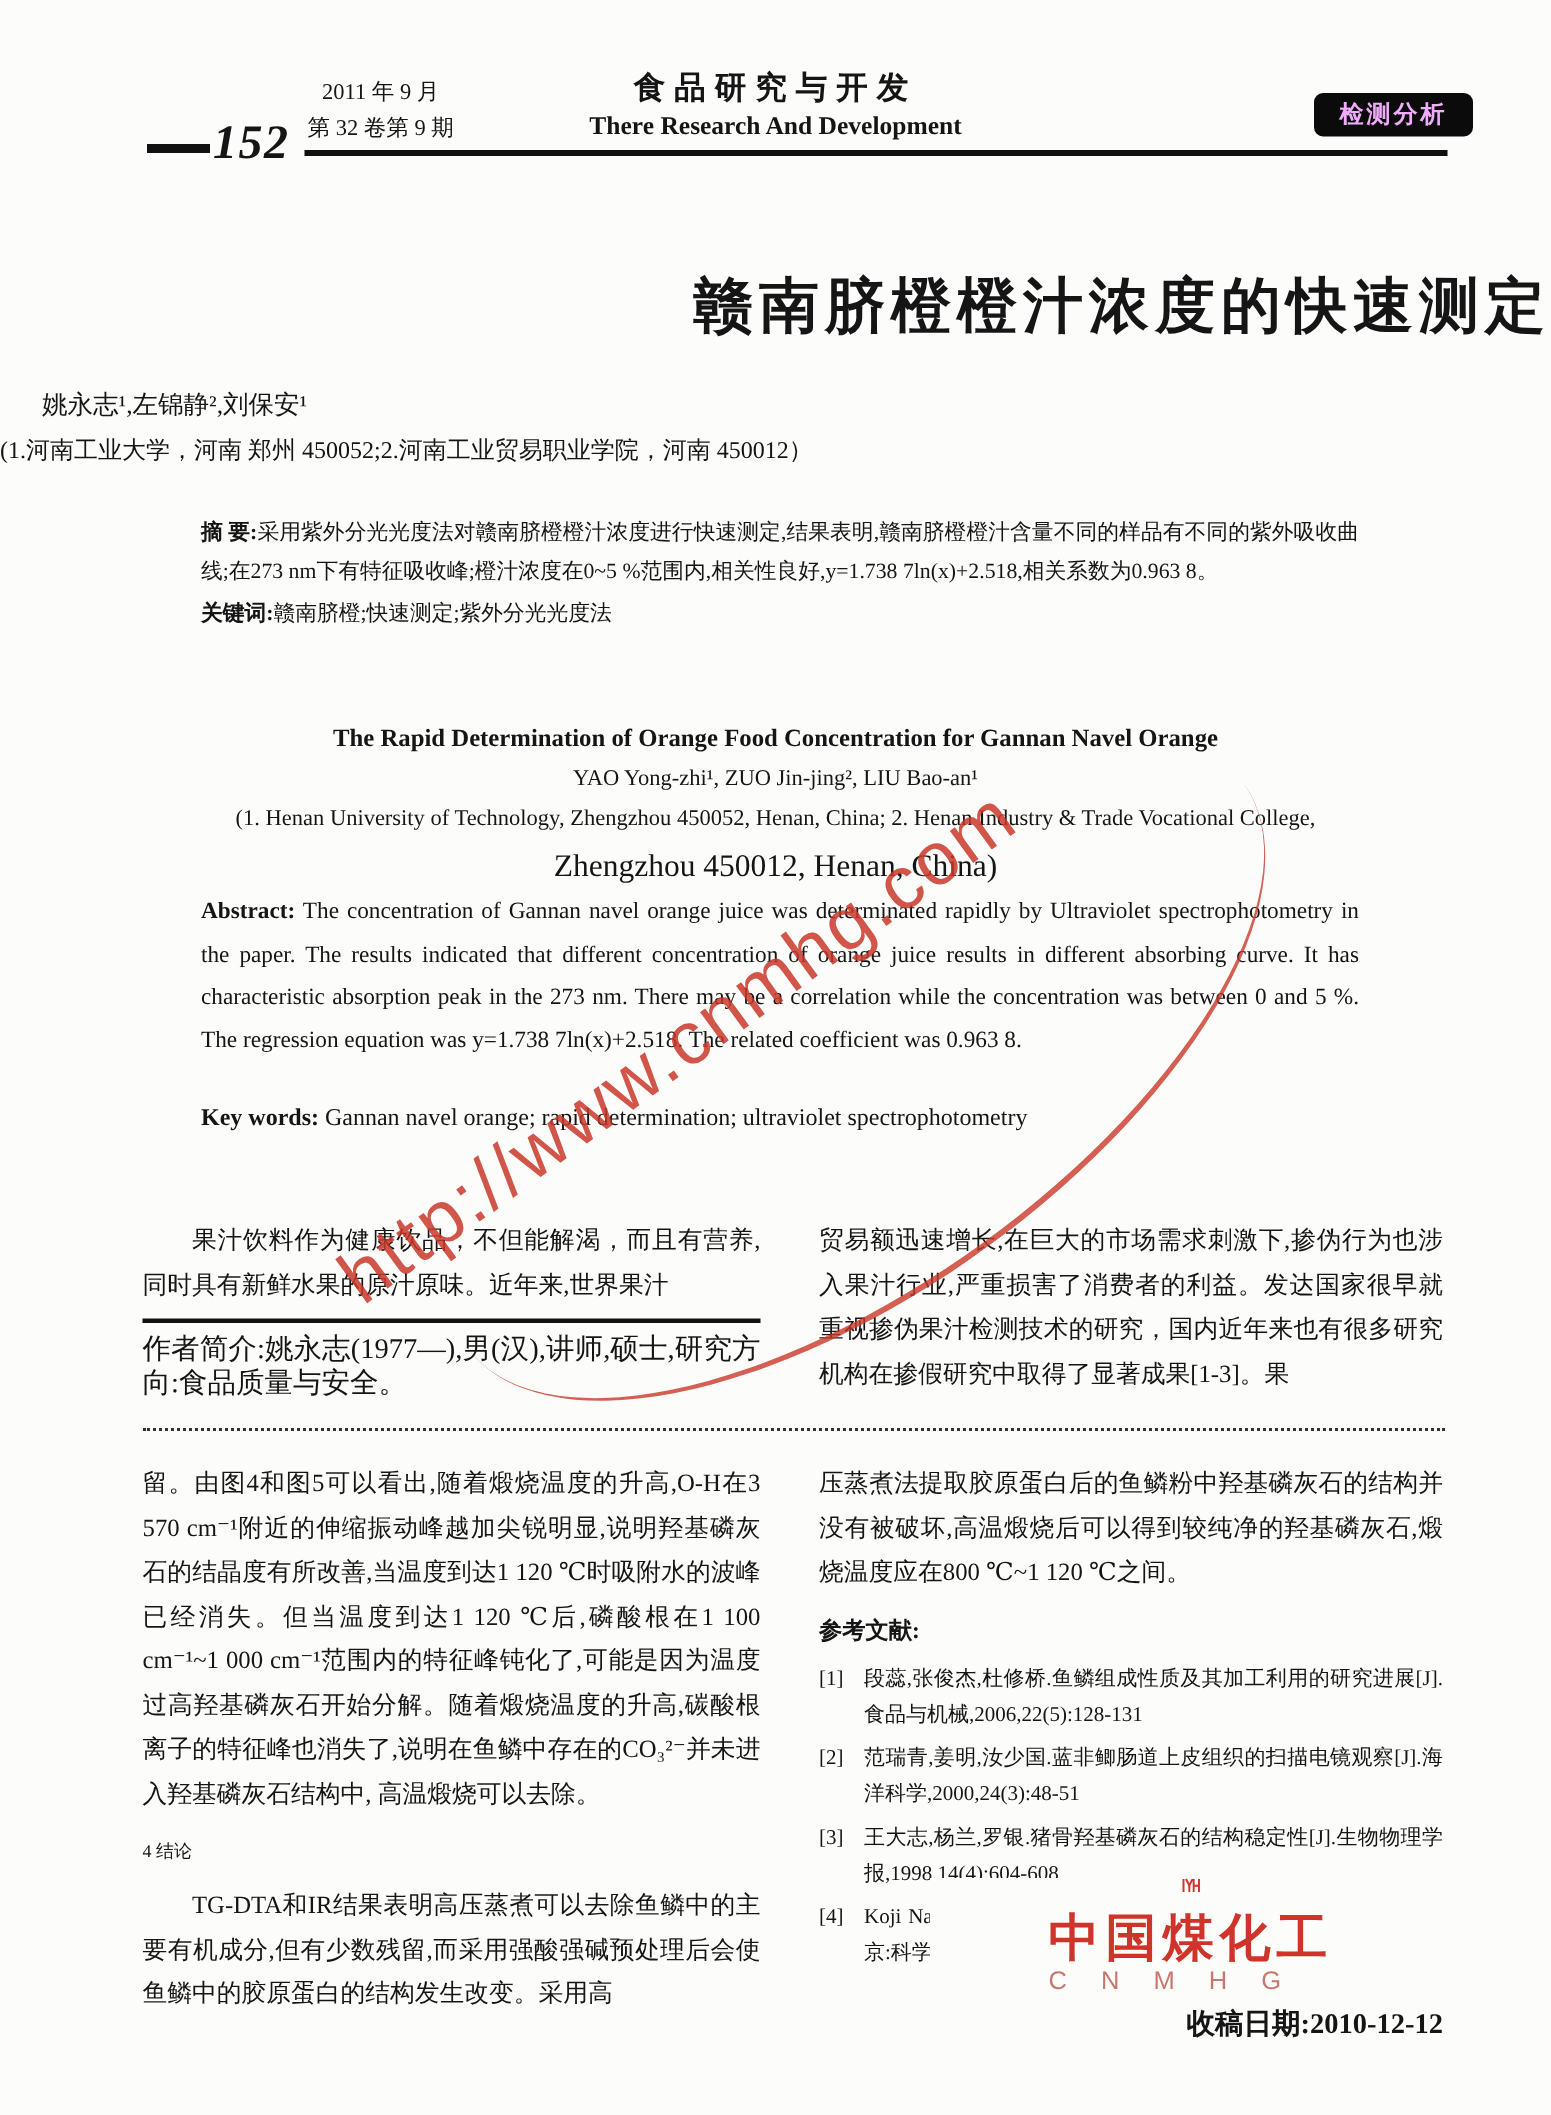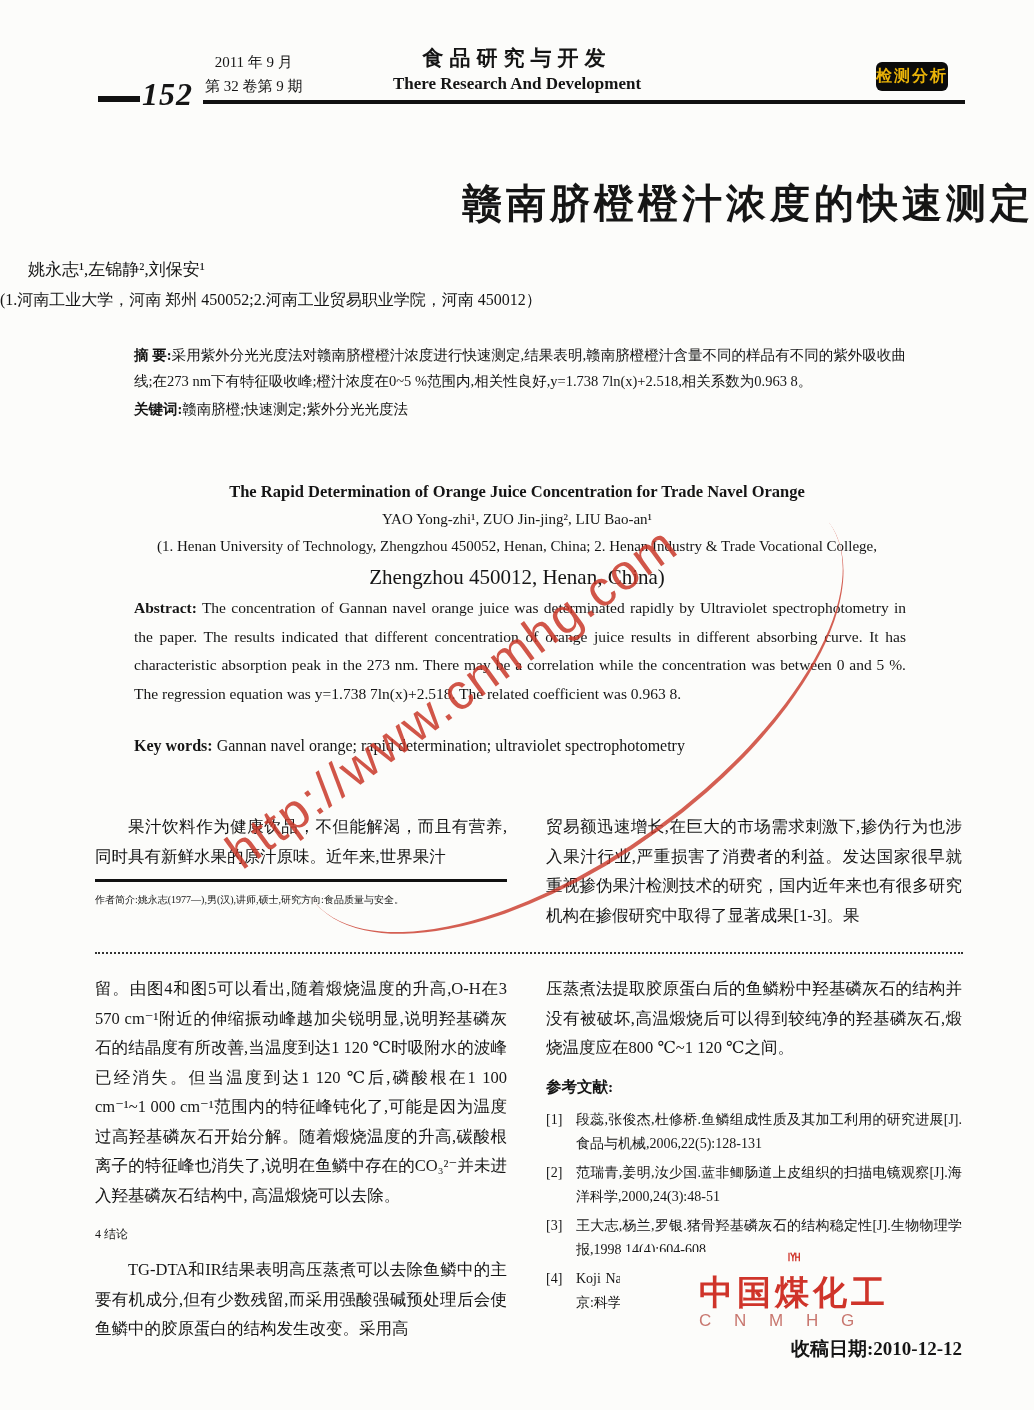--- a/index.html
+++ b/index.html
@@ -10,22 +10,22 @@
     font-family:"Liberation Serif","DejaVu Serif",serif;
   }
 
   
   .hdr-dates { position:absolute; left:205px; top:50px; font-size:15px; line-height:24px; text-align:center; }
   .page-number { position:absolute; left:142px; top:76px; font-size:32px; font-style:italic; font-weight:bold; letter-spacing:1px; }
   .pn-dash { position:absolute; left:98px; top:96px; width:42px; height:6px; background:#111; }
   .journal-cn { position:absolute; left:0; top:44px; width:100%; text-align:center; font-size:21px; font-weight:bold; letter-spacing:6px; }
   .journal-en { position:absolute; left:0; top:74px; width:100%; text-align:center; font-size:17px; font-weight:bold; }
   .section-badge {
-    position:absolute; left:876px; top:62px; width:72px; height:29px;
-    background:#0b0b0b; color:#eab308; border-radius:6px;
+    position:absolute; left:876px; top:62px; width:106px; height:29px;
+    background:#0b0b0b; color:#f0abfc; border-radius:6px;
     font-size:16px; font-weight:bold; letter-spacing:2px;
     display:flex; align-items:center; justify-content:center;
     font-family:"Liberation Sans","DejaVu Sans",sans-serif;
   }
   .hdr-rule { position:absolute; left:203px; top:100px; width:762px; height:4px; background:#111; }
 
   
   .title-cn { position:absolute; left:0; top:176px; width:100%; text-align:right; font-size:40px; font-weight:bold; letter-spacing:4px; }
   .authors-cn { position:absolute; left:0; top:258px; width:100%; text-align:left; font-size:17px; font-weight:normal;margin-left:28px; }
   .affil-cn { position:absolute; left:0; top:290px; width:100%; font-size:16px; }
@@ -43,21 +43,21 @@
   .abs-en { position:absolute; left:134px; top:594px; width:772px; font-size:15.5px; line-height:28.5px; text-align:justify; }
   .kw-en { position:absolute; left:134px; top:737px; width:772px; font-size:16px; }
 
   
   .col-l { position:absolute; left:95px; width:412px; }
   .col-r { position:absolute; left:546px; width:416px; }
   .body-txt { font-size:16.5px; line-height:29.5px; text-align:justify; }
   .intro-row { top:812px; }
   .indent { text-indent:2em; }
   .bio-rule { width:412px; height:2.5px; background:#111; margin:8px 0 6px 0; }
-  .bio-txt { font-size:10px; line-height:23px; text-align:justify; }
+  .bio-txt { font-size:19px; line-height:23px; text-align:justify; }
 
   .dot-divider { position:absolute; left:95px; top:952px; width:868px; border-top:2px dotted #333; }
 
   .lower-row { top:974px; }
   .concl-head { font-size:12px; font-weight:normal; margin:16px 0 12px 0; }
   .refs-head { font-size:15.5px; font-weight:bold; margin:14px 0 10px 0; }
   .ref-item { position:relative; padding-left:30px; font-size:14px; line-height:24.5px; text-align:justify; margin-bottom:4px; }
   .ref-marker { position:absolute; left:0; top:0; }
   .received { position:absolute; left:546px; top:1336px; width:416px; text-align:right; font-size:19px; font-weight:bold; }
 
@@ -103,21 +103,21 @@
 
   <h1 class="title-cn">赣南脐橙橙汁浓度的快速测定</h1>
   <div class="authors-cn">姚永志¹,左锦静²,刘保安¹</div>
   <div class="affil-cn">(1.河南工业大学，河南 郑州 450052;2.河南工业贸易职业学院，河南 450012）</div>
 
   <div class="abs-cn">
     <p><span class="lbl">摘  要:</span><span>采用紫外分光光度法对赣南脐橙橙汁浓度进行快速测定,结果表明,赣南脐橙橙汁含量不同的样品有不同的紫外吸收曲线;在273 nm下有特征吸收峰;橙汁浓度在0~5 %范围内,相关性良好,y=1.738 7ln(x)+2.518,相关系数为0.963 8。</span></p>
     <p class="kw"><span class="lbl">关键词:</span><span>赣南脐橙;快速测定;紫外分光光度法</span></p>
   </div>
 
-  <div class="title-en">The Rapid Determination of Orange Juice Concentration for Trade Navel Orange</div>
+  <div class="title-en">The Rapid Determination of Orange Food Concentration for Gannan Navel Orange</div>
   <div class="authors-en">YAO Yong-zhi¹, ZUO Jin-jing², LIU Bao-an¹</div>
   <div class="affil-en1">(1. Henan University of Technology, Zhengzhou 450052, Henan, China; 2. Henan Industry &amp; Trade Vocational College,</div>
   <div class="affil-en2">Zhengzhou 450012, Henan, China)</div>
   <p class="abs-en"><span class="lbl">Abstract:</span> <span>The concentration of Gannan navel orange juice was determinated rapidly by Ultraviolet spectrophotometry in the paper. The results indicated that different concentration of orange juice results in different absorbing curve. It has characteristic absorption peak in the 273 nm. There may be a correlation while the concentration was between 0 and 5 %. The regression equation was y=1.738 7ln(x)+2.518. The related coefficient was 0.963 8.</span></p>
   <p class="kw-en"><span class="lbl">Key words:</span> <span>Gannan navel orange; rapid determination; ultraviolet spectrophotometry</span></p>
 
   <div class="col-l intro-row">
     <p class="body-txt indent">果汁饮料作为健康饮品，不但能解渴，而且有营养,同时具有新鲜水果的原汁原味。近年来,世界果汁</p>
     <div class="bio-rule"></div>
     <p class="bio-txt">作者简介:姚永志(1977—),男(汉),讲师,硕士,研究方向:食品质量与安全。</p>

